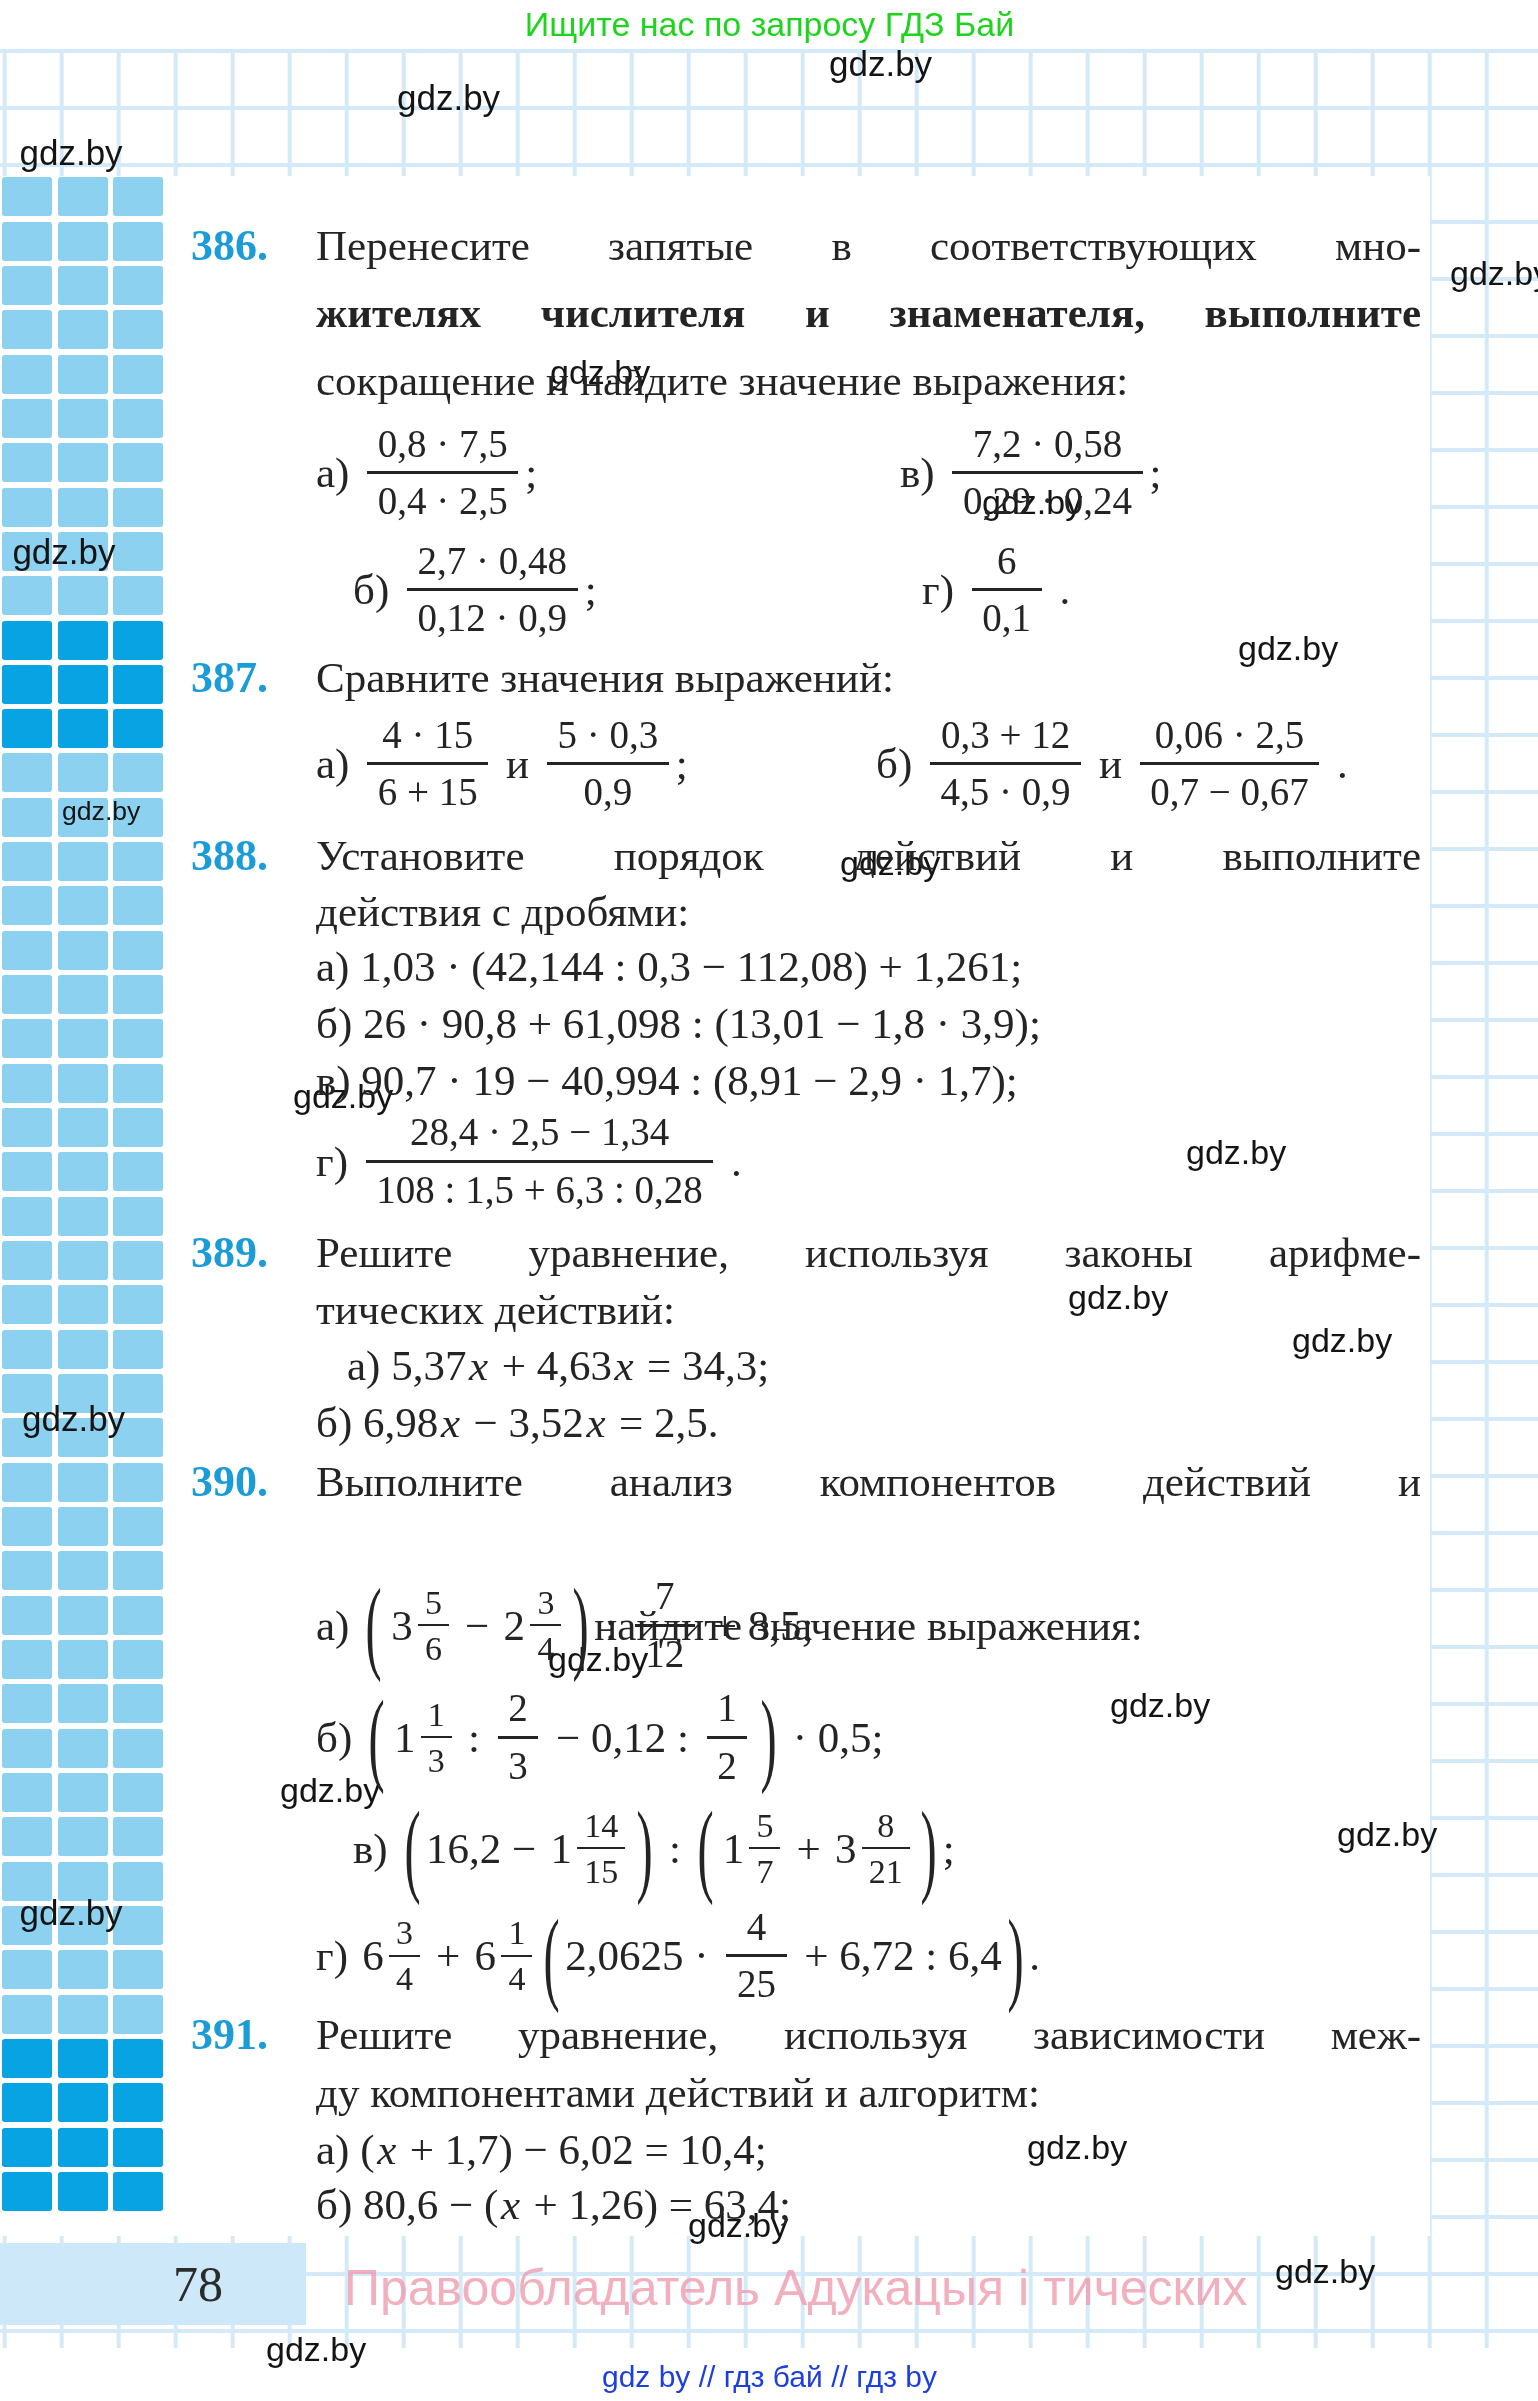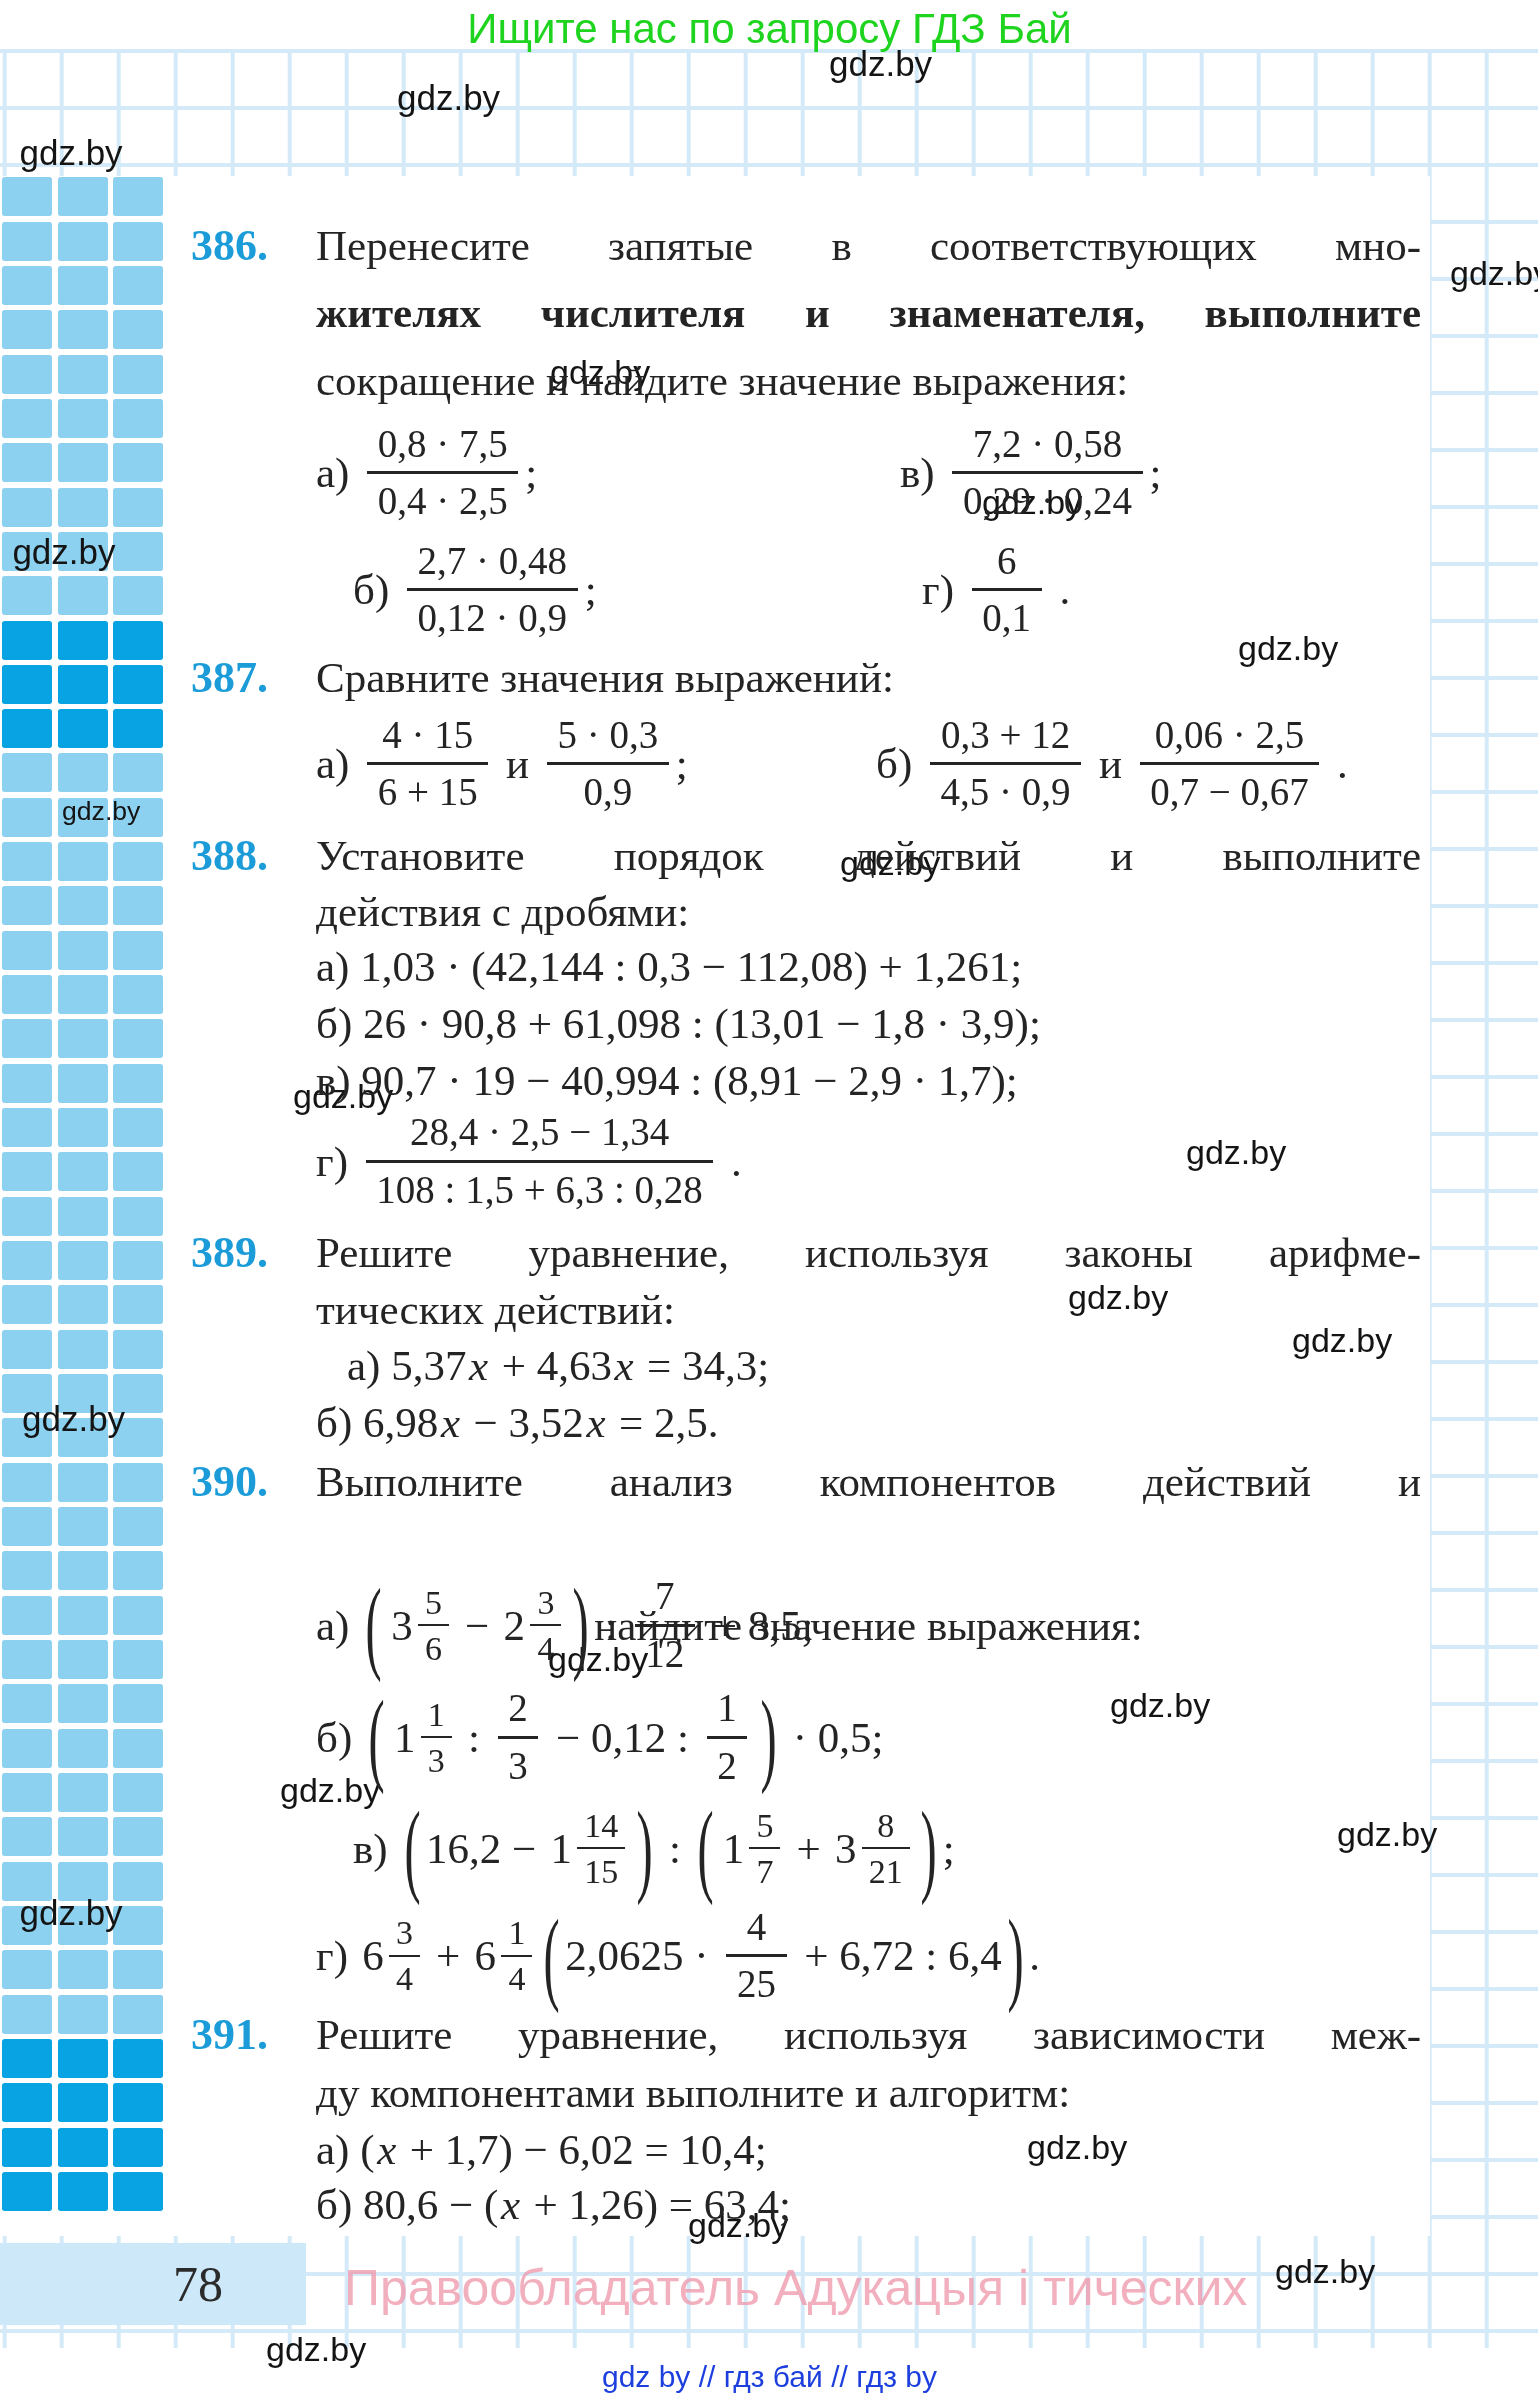--- a/index.html
+++ b/index.html
@@ -5,21 +5,21 @@
   html,body{margin:0;padding:0;background:#fff;}
   .page{position:relative;width:1539px;height:2401px;background:#ffffff;overflow:hidden;
         font-family:"Liberation Serif",serif;}
   .grid-layer{position:absolute;left:0;top:49px;width:1539px;height:2299px;
         background-image:linear-gradient(#d4eaf8 4.4px, transparent 4.4px),
                          linear-gradient(90deg,#d4eaf8 4.4px, transparent 4.4px);
         background-size:57px 57px,57px 57px;background-position:0 0,2.7px 0;}
   .content-panel{position:absolute;left:166px;top:176px;width:1264px;height:2060px;background:#fff;}
   .sidebar-bg{position:absolute;left:0;top:176px;width:166px;height:2060px;background:#fff;}
   .sq{position:absolute;border-radius:2.7px;}
-  .promo{position:absolute;top:5.3px;left:0;width:100%;text-align:center;font-size:42px;
+  .promo{position:absolute;top:5.3px;left:0;width:100%;text-align:center;font-size:34px;
         color:#1ed41e;font-family:"Liberation Sans",sans-serif;}
   .wm{position:absolute;color:#141414;font-family:"Liberation Sans",sans-serif;white-space:nowrap;}
   .pnum{position:absolute;left:191px;font-size:44px;font-weight:bold;color:#1b9cd8;white-space:nowrap;}
   .pline{position:absolute;left:316px;width:1105px;font-size:43px;color:#242424;line-height:51px;white-space:nowrap;}
   .pline.just{text-align:justify;text-align-last:justify;white-space:normal;}
   .mcol{position:absolute;display:flex;align-items:center;font-size:43px;color:#242424;white-space:pre;}
   .frac{display:inline-block;text-align:center;vertical-align:middle;margin:0 7px;}
   .frac .n{display:block;padding:1.8px 10.6px 5.3px;border-bottom:3.5px solid #242424;font-size:39px;line-height:44px;white-space:pre;}
   .frac .d{display:block;padding:5.3px 10.6px 1.8px;font-size:39px;line-height:44px;white-space:pre;}
   .mix{display:inline-flex;align-items:center;margin:0 3.5px;}
@@ -238,21 +238,21 @@
       <div class="mcol" style="left: 316px; top: 1397px; height: 50px;"><span>б) 6,98</span><span class="var">x</span><span> − 3,52</span><span class="var">x</span><span> = 2,5.</span></div>
       <div class="pnum" style="top: 1456px;">390.</div>
       <div class="pline just" style="top: 1456px;">Выполните анализ компонентов действий и</div>
       <div class="pline" style="top: 1600px; text-align: center;">найдите значение выражения:</div>
       <div class="mcol" style="left: 316px; top: 1571px; height: 108px;"><span>а) </span><span class="bp">(</span><span class="mix"><span class="w">3</span><span class="frac"><span class="n">5</span><span class="d">6</span></span></span><span> − </span><span class="mix"><span class="w">2</span><span class="frac"><span class="n">3</span><span class="d">4</span></span></span><span class="bp">)</span><span> : </span><span class="frac"><span class="n">7</span><span class="d">12</span></span><span> + 8,5;</span></div>
       <div class="mcol" style="left: 316px; top: 1683px; height: 108px;"><span>б) </span><span class="bp">(</span><span class="mix"><span class="w">1</span><span class="frac"><span class="n">1</span><span class="d">3</span></span></span><span> : </span><span class="frac"><span class="n">2</span><span class="d">3</span></span><span> − 0,12 : </span><span class="frac"><span class="n">1</span><span class="d">2</span></span><span class="bp">)</span><span> · 0,5;</span></div>
       <div class="mcol" style="left: 353px; top: 1794px; height: 108px;"><span>в) </span><span class="bp">(</span><span>16,2 − </span><span class="mix"><span class="w">1</span><span class="frac"><span class="n">14</span><span class="d">15</span></span></span><span class="bp">)</span><span> : </span><span class="bp">(</span><span class="mix"><span class="w">1</span><span class="frac"><span class="n">5</span><span class="d">7</span></span></span><span> + </span><span class="mix"><span class="w">3</span><span class="frac"><span class="n">8</span><span class="d">21</span></span></span><span class="bp">)</span><span>;</span></div>
       <div class="mcol" style="left: 316px; top: 1904px; height: 103px;"><span>г) </span><span class="mix"><span class="w">6</span><span class="frac"><span class="n">3</span><span class="d">4</span></span></span><span> + </span><span class="mix"><span class="w">6</span><span class="frac"><span class="n">1</span><span class="d">4</span></span></span><span class="bp">(</span><span>2,0625 · </span><span class="frac"><span class="n">4</span><span class="d">25</span></span><span> + 6,72 : 6,4</span><span class="bp">)</span><span>.</span></div>
       <div class="pnum" style="top: 2009px;">391.</div>
       <div class="pline just" style="top: 2009px;">Решите уравнение, используя зависимости меж-</div>
-      <div class="pline" style="top: 2067px;">ду компонентами выполните и алгоритм:</div>
+      <div class="pline" style="top: 2067px;">ду компонентами действий и алгоритм:</div>
       <div class="mcol" style="left: 316px; top: 2124px; height: 50px;"><span>а) (</span><span class="var">x</span><span> + 1,7) − 6,02 = 10,4;</span></div>
       <div class="mcol" style="left: 316px; top: 2179px; height: 50px;"><span>б) 80,6 − (</span><span class="var">x</span><span> + 1,26) = 63,4;</span></div>
     </div>
   <div class="pstrip">
     <div class="pagenum">78</div>
   </div>
   <div class="copyright">Правообладатель Адукацыя і тических</div>
   <div class="footer-links">gdz by  //  гдз бай  //  гдз by</div>
 </div>
 

